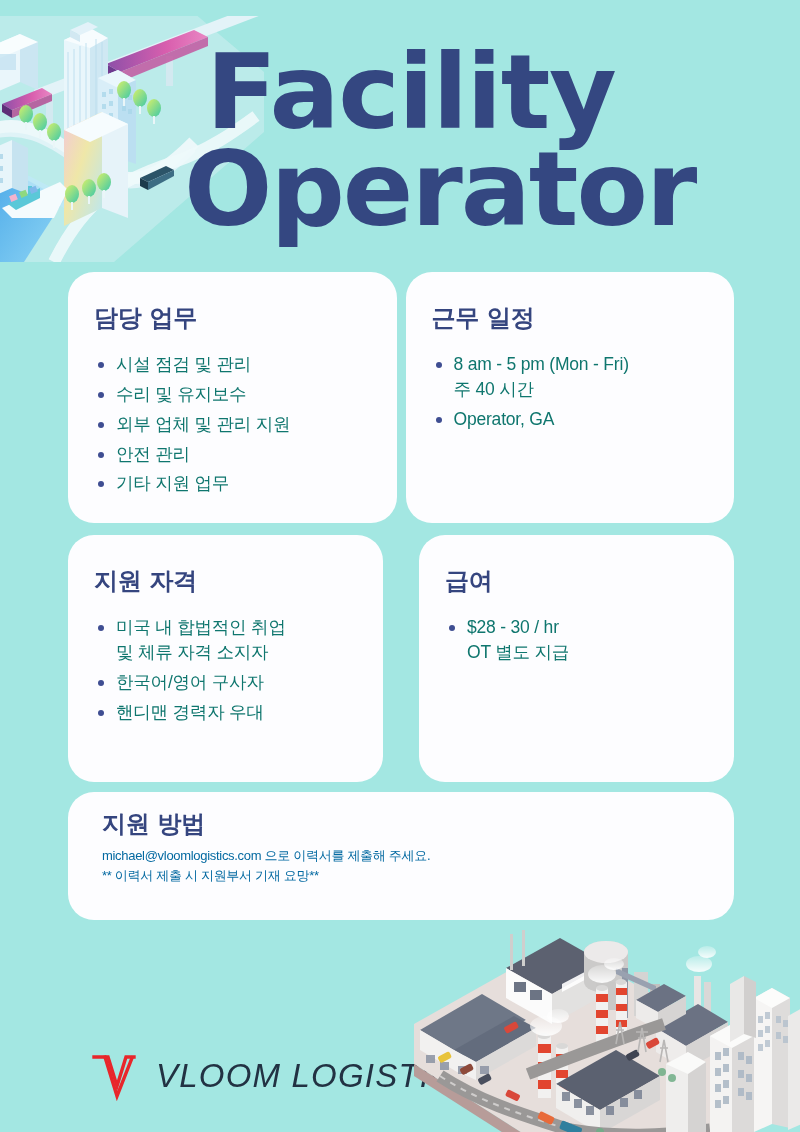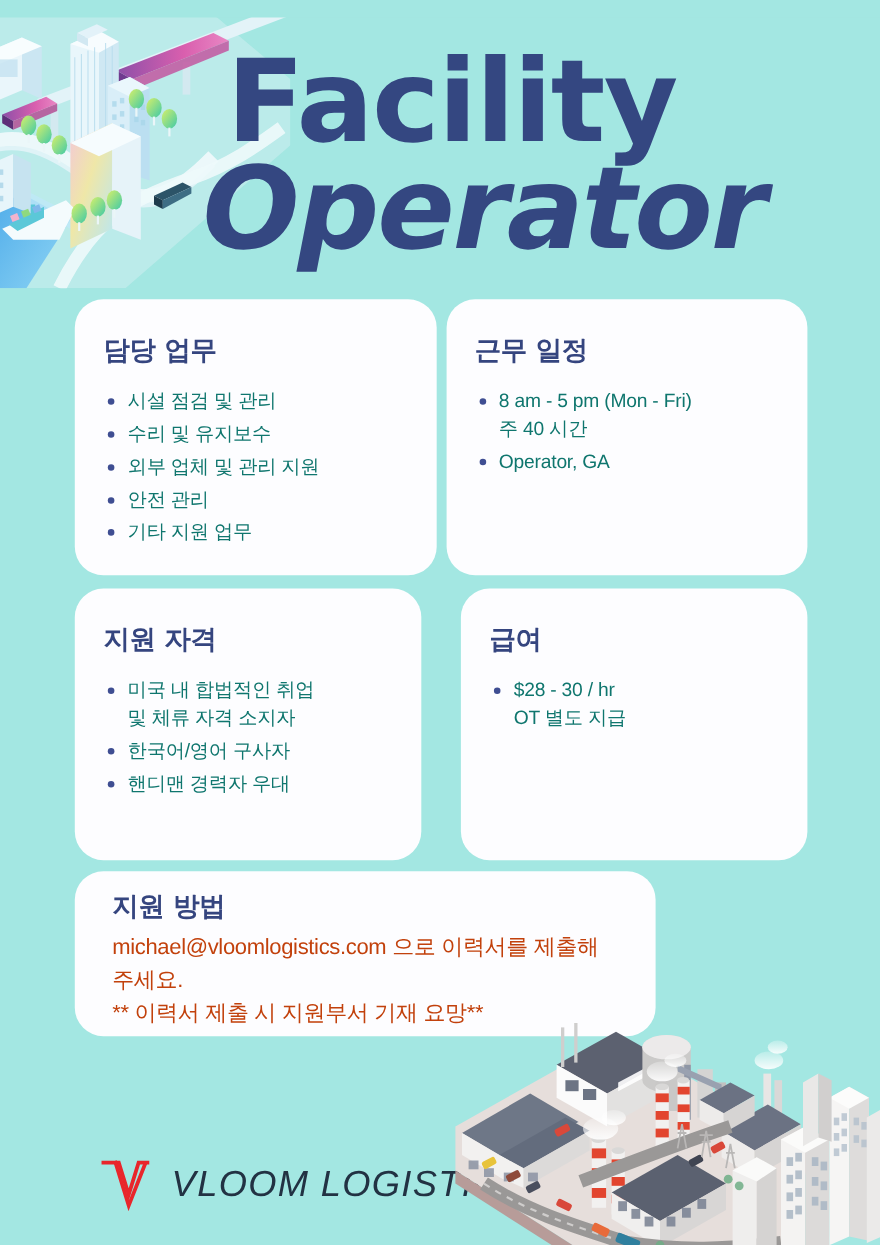--- a/index.html
+++ b/index.html
@@ -49,21 +49,20 @@
     font-weight: 700;
     font-size: 104px;
     line-height: 0.93;
     letter-spacing: -1.5px;
     color: #344781;
     white-space: nowrap;
   }
   #title-line-2 {
     margin-left: -22px;
     letter-spacing: -2px;
-    font-style: italic;
   }
 
   
   #cards-grid {
     position: absolute;
     left: 68px;
     top: 256px;
     width: 666px;
   }
   .card-row {
@@ -114,39 +113,39 @@
     height: 6px;
     border-radius: 50%;
     background: #3f4e92;
   }
 
   
   #apply-card {
     position: absolute;
     left: 68px;
     top: 776px;
-    width: 528px;
+    width: 666px;
     min-height: 128px;
     box-sizing: border-box;
     background: #fdfdff;
     border-radius: 26px;
-    padding: 16px 30px 6px 34px;
+    padding: 16px 30px 24px 34px;
   }
   #apply-title {
     font-family: "DejaVu Sans", sans-serif;
     font-weight: 700;
     font-size: 24px;
     color: #35457f;
     margin: 0 0 6px 0;
     letter-spacing: -0.3px;
   }
   .apply-line {
-    font-size: 20px;
+    font-size: 13px;
     line-height: 1.5;
-    color: #c2410c;
+    color: #0369a1;
     letter-spacing: -0.3px;
     margin: 0;
   }
 
   
   #logo {
     position: absolute;
     left: 88px;
     top: 1032px;
     display: flex;

